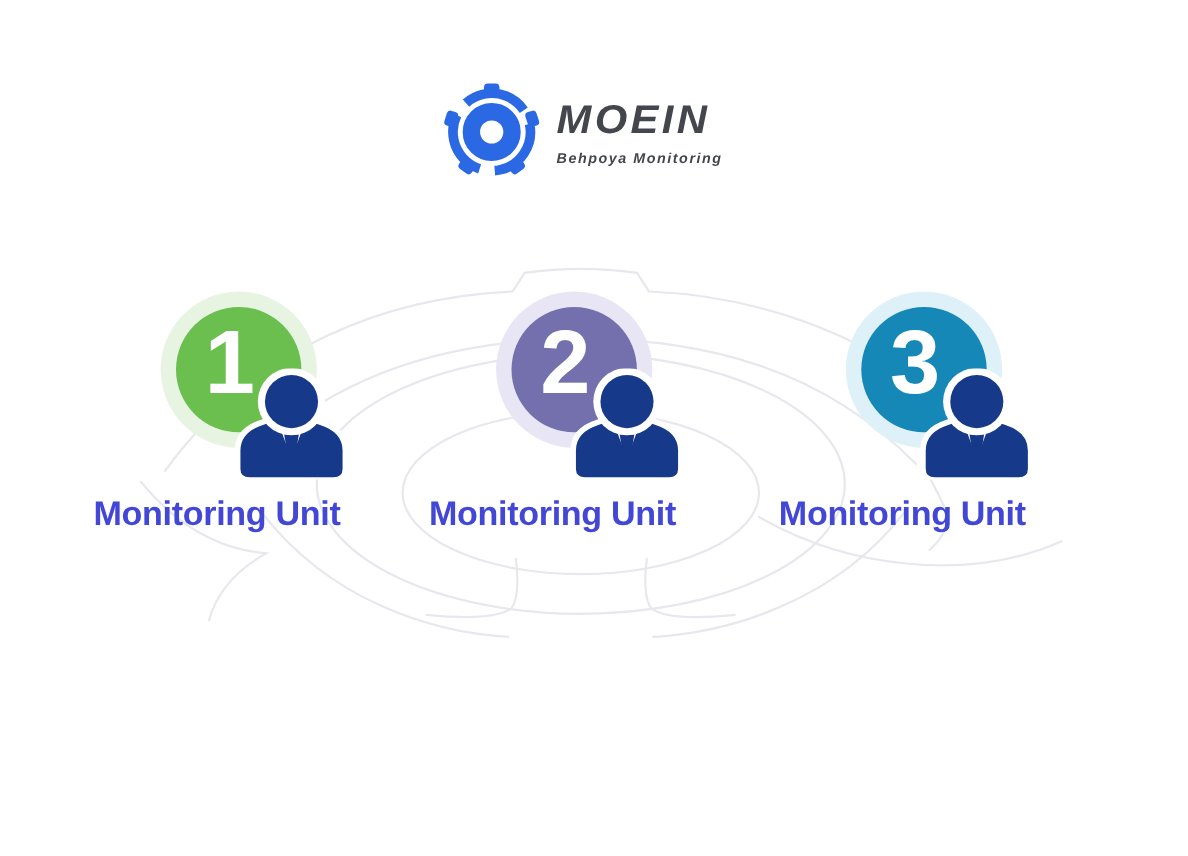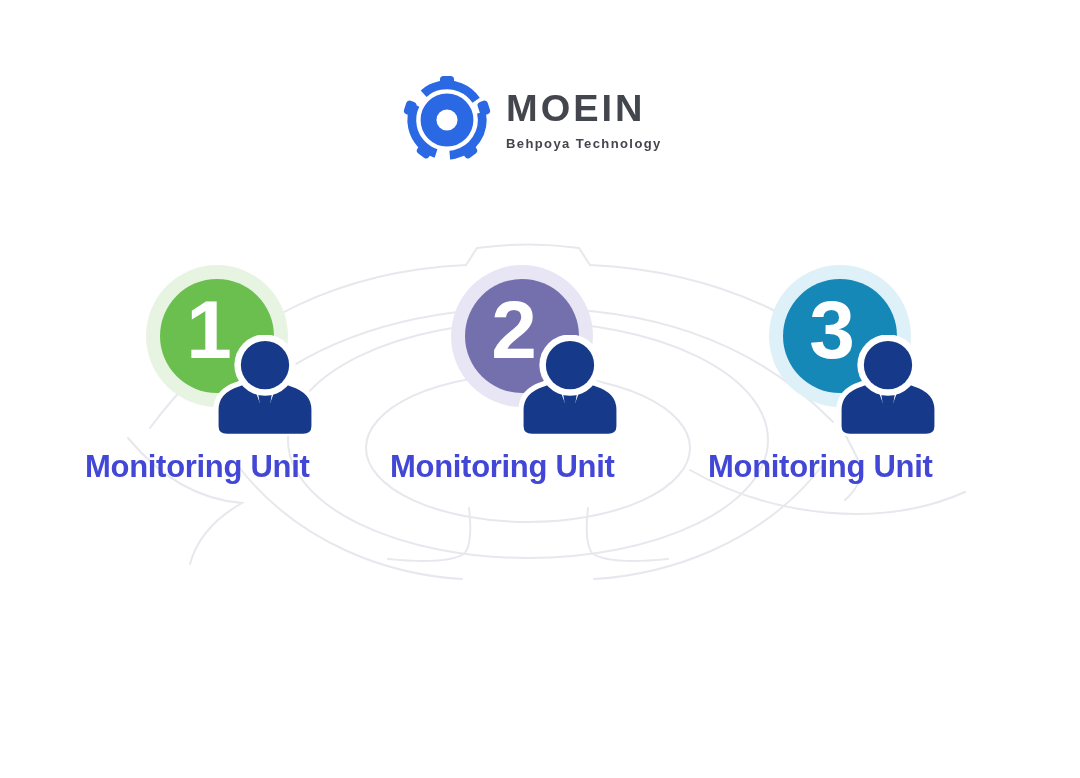--- a/index.html
+++ b/index.html
@@ -15,21 +15,21 @@
   .canvas{
     position:relative;width:1080px;height:778px;background:var(--bg);
     overflow:hidden;font-family:"Liberation Sans",sans-serif;
   }
   .watermark{position:absolute;left:0;top:0;width:1080px;height:778px;}
   .watermark path,.watermark ellipse{stroke:var(--wm);stroke-width:2;fill:none;stroke-linecap:round;}
 
   
   .logo{position:absolute;left:403px;top:74px;display:flex;align-items:center;gap:15px;}
   .logo-icon{width:88px;height:92px;}
-  .logo-text{display:flex;flex-direction:column;}
+  .logo-text{display:flex;flex-direction:column;font-style:italic;}
   .brand{font-size:38px;font-weight:800;letter-spacing:3px;color:var(--brand-dark);line-height:1;transform:scaleY(0.96);}
   .tagline{font-size:13px;font-weight:700;letter-spacing:1.4px;color:var(--brand-dark);margin-top:8px;white-space:nowrap;}
 
   
   .unit{position:absolute;top:255px;width:280px;height:255px;}
   .unit.u0{left:85px;}  .unit.u1{left:390px;}  .unit.u2{left:708px;}
   .halo{position:absolute;left:61px;top:10px;width:142px;height:142px;border-radius:50%;background:var(--halo);}
   .badge{
     position:absolute;left:75px;top:24px;width:114px;height:114px;border-radius:50%;
     background:var(--circle);display:flex;align-items:center;justify-content:center;
@@ -74,21 +74,21 @@
           <rect x="42" y="0" width="16" height="12" rx="4" transform="rotate(144 50 50)"></rect>
           <rect x="42" y="0" width="16" height="12" rx="4" transform="rotate(216 50 50)"></rect>
           <rect x="42" y="0" width="16" height="12" rx="4" transform="rotate(288 50 50)"></rect>
         </g>
         <circle cx="50" cy="50" r="40" fill="none" stroke="var(--logo-blue)" stroke-width="10" stroke-dasharray="68 15.77" transform="rotate(-12 50 50)"></circle>
         <circle cx="50" cy="50" r="21" fill="none" stroke="var(--logo-blue)" stroke-width="18"></circle>
       </g>
     </svg>
     <div class="logo-text">
       <div class="brand">MOEIN</div>
-      <div class="tagline">Behpoya Technology</div>
+      <div class="tagline">Behpoya Monitoring</div>
     </div>
   </header>
 
   <section class="unit u0" style="--circle: #6bbf4f; --halo: #e8f4e2;">
     <div class="halo"></div>
     <div class="badge">
       <span>1</span>
     </div>
     <svg class="person" viewBox="0 0 112 108" aria-hidden="true">
       <path class="white" d="M6,98 L6,80 Q6,62 28,55 L42,50 L56,88 L70,50 L84,55 Q106,62 106,80 L106,98 Q106,106 97,106 L15,106 Q6,106 6,98 Z"></path>

